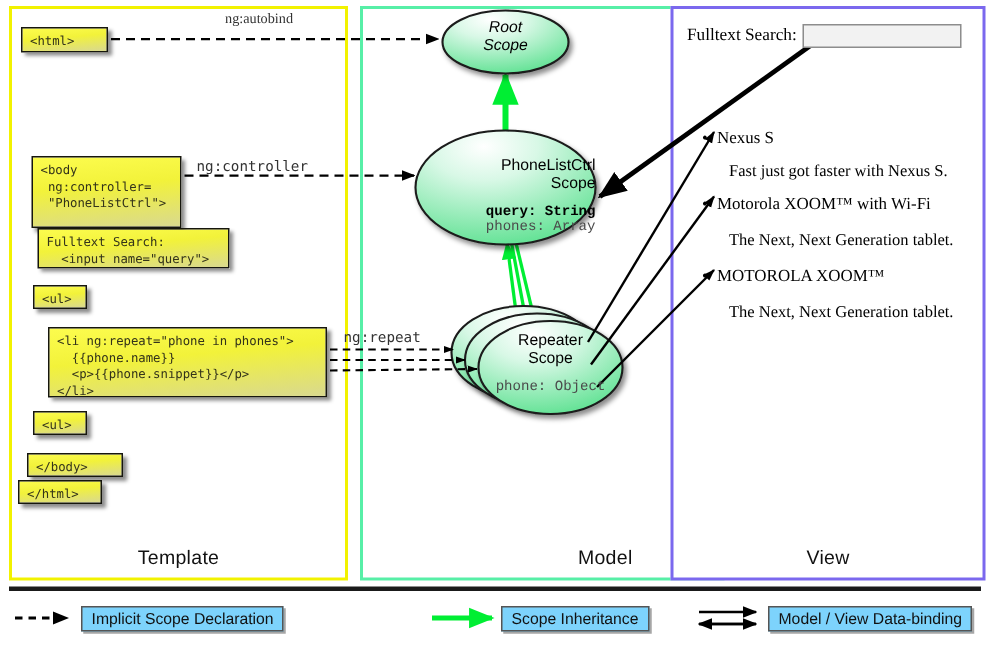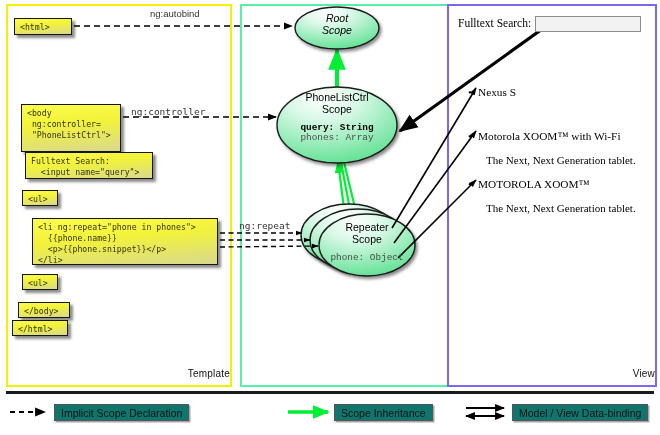--- a/index.html
+++ b/index.html
@@ -7,21 +7,21 @@
        font-family:"Liberation Sans", sans-serif;}
 
   #stage{position:absolute;left:0;top:0;width:660px;height:435px;}
 
   
   .panel{position:absolute;background:#fff;border:2px solid #000;}
   #panel-template{left:6px;  top:4px;  width:222px; height:379px; border-color:#f2f200;}
   #panel-model   {left:240px;top:4px;  width:197px; height:379px; border-color:#57efa7;padding-left:42px;}
   #panel-view    {left:447px;top:4px;  width:206px; height:379px; border-color:#7b68ee;}
 
-  .panel-label{position:absolute;font-size:10px;color:#111;text-align:right;
+  .panel-label{position:absolute;font-size:13px;color:#111;text-align:center;
                width:100%;bottom:6px;letter-spacing:.2px;}
 
   
   .codebox{position:absolute;border:1.6px solid #16160d;
            background:linear-gradient(175deg,#fcfc4e 0%,#f2f23a 42%,#d9d98f 100%);
            box-shadow:2.5px 2.5px 2.5px rgba(0,0,0,.45);
            font-family:"DejaVu Sans Mono", monospace;font-size:8.2px;
            color:#33331a;line-height:1.33;padding:3px 5px;white-space:pre;
            box-sizing:border-box;}
 
@@ -39,21 +39,21 @@
               font-family:"Liberation Serif", serif;color:#000;}
   .v-searchrow{position:absolute;left:6px;top:8px;font-size:11.5px;}
   .v-input{display:inline-block;width:100px;height:12px;border:1px solid #8d8d8d;
            background:#f2f2f2;vertical-align:middle;margin-left:4px;}
   .v-item{position:absolute;left:26px;font-size:11.3px;white-space:nowrap;}
   .v-bullet{position:absolute;left:16px;font-size:11px;}
   .v-snip{position:absolute;left:34px;font-size:11px;white-space:nowrap;}
 
   
   #sep{position:absolute;left:6px;top:391px;width:648px;height:3px;background:#1a1a1a;}
-  .legbox{position:absolute;border:1.6px solid #555;background:#0f766e;
+  .legbox{position:absolute;border:1.6px solid #555;background:#7dd3fc;
           box-shadow:1.5px 1.5px 0 rgba(0,0,0,.35);
           font-size:10.5px;color:#111;padding:2px 6px;white-space:nowrap;
           box-sizing:border-box;height:17px;line-height:12px;}
 </style>
 </head>
 <body>
 
 <div id="stage">
 
   <div class="panel" id="panel-template">
@@ -77,21 +77,21 @@
 
   <div class="codebox" id="cb-ul-open" style="left:22px;top:190px;width:36px;height:16px;">&lt;ul&gt;</div>
 
   <div class="codebox" id="cb-li-repeat" style="left:32px;top:218px;width:186px;height:47px;">&lt;li ng:repeat="phone in phones"&gt;
   {{phone.name}}
   &lt;p&gt;{{phone.snippet}}&lt;/p&gt;
 &lt;/li&gt;</div>
 
   <div class="codebox" id="cb-ul-close" style="left:22px;top:274px;width:36px;height:16px;">&lt;ul&gt;</div>
 
-  <div class="codebox" id="cb-body-close" style="left:18px;top:302px;width:52px;height:16px;">&lt;/body&gt;</div>
+  <div class="codebox" id="cb-body-close" style="left:18px;top:302px;width:64px;height:16px;">&lt;/body&gt;</div>
 
   <div class="codebox" id="cb-html-close" style="left:12px;top:320px;width:56px;height:16px;">&lt;/html&gt;</div>
 
   <svg id="overlay" viewBox="0 0 660 435">
     <defs>
       <radialGradient id="gScope" cx="38%" cy="14%" r="88%">
         <stop offset="0%" stop-color="#ffffff"></stop>
         <stop offset="34%" stop-color="#d8f8e6"></stop>
         <stop offset="100%" stop-color="#63e295"></stop>
       </radialGradient>
@@ -135,30 +135,30 @@
       <line x1="220" y1="247" x2="318" y2="246" stroke="#000" stroke-width="1.4" stroke-dasharray="5,3.5" marker-end="url(#arrBlackThin)"></line>
     </g>
 
     <line x1="552" y1="22" x2="400" y2="131" stroke="#000" stroke-width="3.2" marker-end="url(#arrBlack)"></line>
 
     <line x1="392" y1="228" x2="476" y2="88" stroke="#000" stroke-width="1.6" marker-end="url(#arrBlackThin)"></line>
     <line x1="394" y1="243" x2="476" y2="131" stroke="#000" stroke-width="1.6" marker-end="url(#arrBlackThin)"></line>
     <line x1="398" y1="258" x2="476" y2="180" stroke="#000" stroke-width="1.6" marker-end="url(#arrBlackThin)"></line>
   </svg>
 
-  <div style="position:absolute;left:150px;top:8px;font-family:Liberation Sans, sans-serif;font-size:9.5px;color:#333;">ng:autobind</div>
+  <div style="position:absolute;left:150px;top:8px;font-family:Liberation Serif, serif;font-size:9.5px;color:#333;">ng:autobind</div>
   <div style="position:absolute;left:131px;top:106px;font-family:'DejaVu Sans Mono',monospace;font-size:9.5px;color:#333;">ng:controller</div>
-  <div style="position:absolute;left:239px;top:220px;font-family:'DejaVu Sans Mono',monospace;font-size:9.5px;color:#333;">ng:repeat</div>
+  <div style="position:absolute;left:229px;top:220px;font-family:'DejaVu Sans Mono',monospace;font-size:9.5px;color:#333;">ng:repeat</div>
 
   <div class="elltext" style="left:297px;top:13px;width:80px;font-style:italic;">
     <div>Root</div>
     <div>Scope</div>
   </div>
 
-  <div class="elltext" style="left:277px;top:92px;width:120px;">
+  <div class="elltext" style="left:277px;top:105px;width:120px;text-align:right;">
     <div>PhoneListCtrl</div>
     <div>Scope</div>
     <div class="ellsub" style="margin-top:7px;">
       <div class="hl">query: String</div>
       <div>phones: Array</div>
     </div>
   </div>
 
   <div class="elltext" style="left:317px;top:222px;width:100px;">
     <div>Repeater</div>
@@ -166,20 +166,21 @@
     <div class="ellsub" style="margin-top:7px;">phone: Object</div>
   </div>
 
   <div id="view-inner">
     <div class="v-searchrow">
       <span>Fulltext Search:</span><input class="v-input" type="text" placeholder="" style="">
     </div>
 
     <div class="v-bullet" style="top:78px;">•</div>
     <div class="v-item" style="top:78px;text-align:center;">Nexus S</div>
+    <div class="v-snip" style="top:100px;">Fast just got faster with Nexus S.</div>
 
     <div class="v-bullet" style="top:122px;">•</div>
     <div class="v-item" style="top:122px;">Motorola XOOM™  with Wi-Fi</div>
     <div class="v-snip" style="top:146px;">The Next, Next Generation tablet.</div>
 
     <div class="v-bullet" style="top:170px;">•</div>
     <div class="v-item" style="top:170px;">MOTOROLA XOOM™</div>
     <div class="v-snip" style="top:194px;">The Next, Next Generation tablet.</div>
   </div>
 

